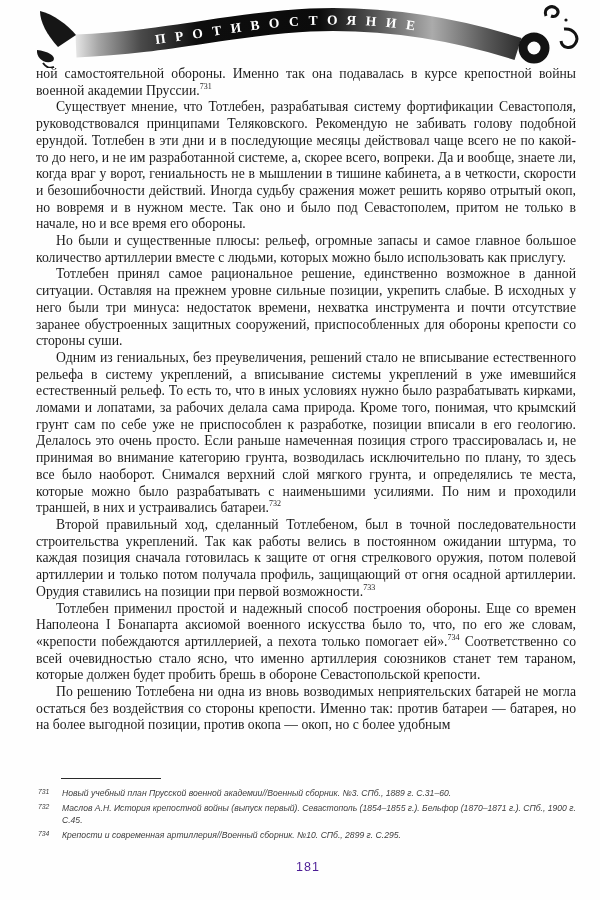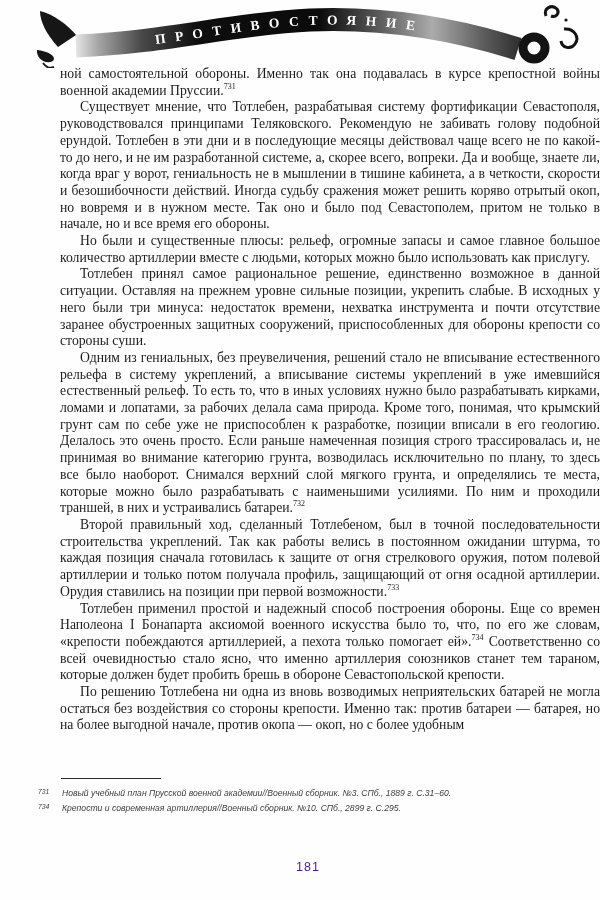--- a/index.html
+++ b/index.html
@@ -6,21 +6,21 @@
   html, body { background:#ffffff; }
   .page {
     position:relative; width:600px; height:900px; margin:0 auto;
     background:#fefefe; overflow:hidden;
     font-family:"Liberation Serif", serif;
   }
   .banner { position:absolute; top:2px; left:0; width:600px; height:66px; }
   .body-text {
     position:absolute; top:66px; left:36px; width:540px; height:714px;
     overflow:hidden; text-align:justify;
-    font-size:13.7px; line-height:16.7px; color:#1c1c1c;margin-left:24px;
+    font-size:13.7px; line-height:16.7px; color:#1c1c1c;
   }
   .para { text-indent:20px; }
   .para.no-indent { text-indent:0; }
   .body-text sup {
     font-size:8px; line-height:0; vertical-align:super; letter-spacing:0;
   }
   .fn-rule {
     position:absolute; top:778px; left:61px; width:100px;
     border-top:1.4px solid #2a2a2a;
   }
@@ -80,29 +80,33 @@
   </svg>
 
   <div class="body-text">
       <p class="para no-indent">ной самостоятельной обороны. Именно так она подавалась в курсе крепостной войны военной академии Пруссии.<sup>731</sup></p>
       <p class="para">Существует мнение, что Тотлебен, разрабатывая систему фортификации Севастополя, руководствовался принципами Теляковского. Рекомендую не забивать голову подобной ерундой. Тотлебен в эти дни и в последующие месяцы действовал чаще всего не по какой-то до него, и не им разработанной системе, а, скорее всего, вопреки. Да и вообще, знаете ли, когда враг у ворот, гениальность не в мышлении в тишине кабинета, а в четкости, скорости и безошибочности действий. Иногда судьбу сражения может решить коряво отрытый окоп, но вовремя и в нужном месте. Так оно и было под Севастополем, притом не только в начале, но и все время его обороны.</p>
       <p class="para">Но были и существенные плюсы: рельеф, огромные запасы и самое главное большое количество артиллерии вместе с людьми, которых можно было использовать как прислугу.</p>
       <p class="para">Тотлебен принял самое рациональное решение, единственно возможное в данной ситуации. Оставляя на прежнем уровне сильные позиции, укрепить слабые. В исходных у него были три минуса: недостаток времени, нехватка инструмента и почти отсутствие заранее обустроенных защитных сооружений, приспособленных для обороны крепости со стороны суши.</p>
       <p class="para">Одним из гениальных, без преувеличения, решений стало не вписывание естественного рельефа в систему укреплений, а вписывание системы укреплений в уже имевшийся естественный рельеф. То есть то, что в иных условиях нужно было разрабатывать кирками, ломами и лопатами, за рабочих делала сама природа. Кроме того, понимая, что крымский грунт сам по себе уже не приспособлен к разработке, позиции вписали в его геологию. Делалось это очень просто. Если раньше намеченная позиция строго трассировалась и, не принимая во внимание категорию грунта, возводилась исключительно по плану, то здесь все было наоборот. Снимался верхний слой мягкого грунта, и определялись те места, которые можно было разрабатывать с наименьшими усилиями. По ним и проходили траншей, в них и устраивались батареи.<sup>732</sup></p>
       <p class="para">Второй правильный ход, сделанный Тотлебеном, был в точной последовательности строительства укреплений. Так как работы велись в постоянном ожидании штурма, то каждая позиция сначала готовилась к защите от огня стрелкового оружия, потом полевой артиллерии и только потом получала профиль, защищающий от огня осадной артиллерии. Орудия ставились на позиции при первой возможности.<sup>733</sup></p>
       <p class="para">Тотлебен применил простой и надежный способ построения обороны. Еще со времен Наполеона I Бонапарта аксиомой военного искусства было то, что, по его же словам, «крепости побеждаются артиллерией, а пехота только помогает ей».<sup>734</sup> Соответственно со всей очевидностью стало ясно, что именно артиллерия союзников станет тем тараном, которые должен будет пробить брешь в обороне Севастопольской крепости.</p>
-      <p class="para">По решению Тотлебена ни одна из вновь возводимых неприятельских батарей не могла остаться без воздействия со стороны крепости. Именно так: против батареи — батарея, но на более выгодной начале, против окопа — окоп, но с более удобным</p>
+      <p class="para">По решению Тотлебена ни одна из вновь возводимых неприятельских батарей не могла остаться без воздействия со стороны крепости. Именно так: против батареи — батарея, но на более выгодной позиции, против окопа — окоп, но с более удобным</p>
     </div>
 
   <div class="fn-rule"></div>
 
   <div class="footnotes">
       <div class="footnote">
         <span class="fn-num">731</span>
         <span class="fn-text">Новый учебный план Прусской военной академии//Военный сборник. №3. СПб., 1889 г. С.31–60.</span>
+      </div>
+      <div class="footnote">
+        <span class="fn-num">732</span>
+        <span class="fn-text">Маслов А.Н. История крепостной войны (выпуск первый). Севастополь (1854–1855 г.). Бельфор (1870–1871 г.). СПб., 1900 г. С.45.</span>
       </div>
       <div class="footnote">
         <span class="fn-num">734</span>
         <span class="fn-text">Крепости и современная артиллерия//Военный сборник. №10. СПб., 2899 г. С.295.</span>
       </div>
     </div>
 
   <div class="page-number">181</div>
 
 </div>

